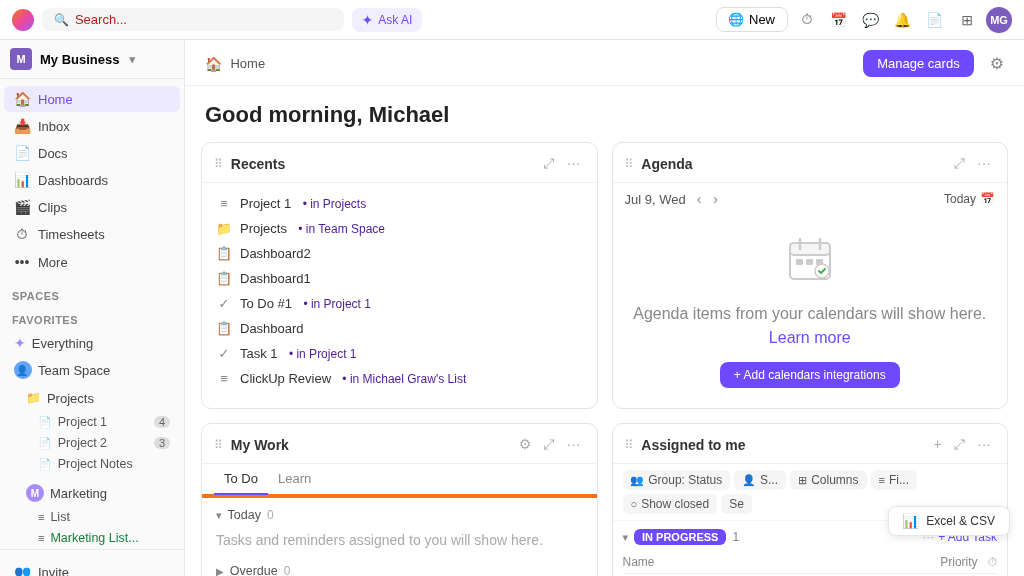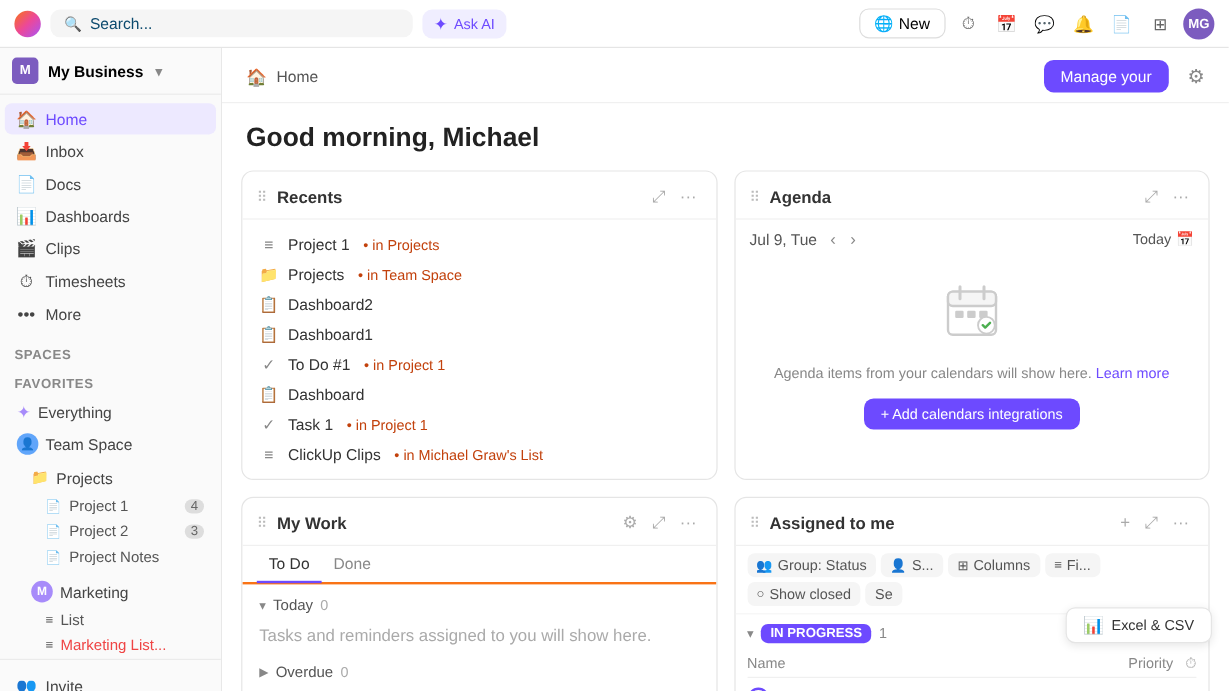--- a/index.html
+++ b/index.html
@@ -56,36 +56,36 @@
     .card-drag { color: #bbb; font-size: 12px; cursor: grab; }
     .card-title { font-weight: 600; font-size: 14px; color: #333; }
     .card-header-actions { margin-left: auto; display: flex; gap: 4px; color: #aaa; }
     .card-header-actions span { cursor: pointer; font-size: 14px; padding: 2px 4px; border-radius: 4px; }
     .card-body { padding: 8px 0; }
 
     
     .recent-item { display: flex; align-items: center; gap: 8px; padding: 5px 14px; cursor: pointer; font-size: 13px; color: #333; }
     .recent-icon { font-size: 13px; color: #888; width: 16px; text-align: center; }
     .recent-name { font-weight: 500; }
-    .recent-meta { color: #c2410c; font-size: 12px; }
+    .recent-meta { color: #4c1d95; font-size: 12px; }
 
     
     .agenda-date-row { display: flex; align-items: center; padding: 6px 12px; }
     .agenda-date { font-size: 13px; color: #555; font-weight: 500; }
     .agenda-nav { display: flex; gap: 2px; margin-left: 6px; }
     .agenda-nav button { background: none; border: none; cursor: pointer; color: #888; font-size: 14px; padding: 2px 5px; border-radius: 4px; }
     .agenda-today { margin-left: auto; font-size: 12px; color: #555; cursor: pointer; display: flex; align-items: center; gap: 4px; }
     .agenda-empty { display: flex; flex-direction: column; align-items: center; justify-content: center; padding: 20px 12px; text-align: center; }
     .agenda-calendar-icon { font-size: 36px; color: #bbb; margin-bottom: 10px; }
-    .agenda-empty-text { font-size: 12px; color: #888; line-height: 1.5; }
+    .agenda-empty-text { font-size: 16px; color: #888; line-height: 1.5; }
     .agenda-empty-text a { color: #6d4aff; text-decoration: none; }
     .agenda-add-btn { margin-top: 12px; background: #6d4aff; color: #fff; border: none; border-radius: 8px; padding: 6px 14px; font-size: 12px; cursor: pointer; display: flex; align-items: center; gap: 6px; }
 
     
-    .mywork-tabs { display: flex; gap: 0; padding: 0 12px; border-bottom: 2px solid #f97316; }
+    .mywork-tabs { display: flex; gap: 0; padding: 0 12px; border-bottom: 4px solid #f97316; }
     .mywork-tab { padding: 7px 10px; font-size: 13px; color: #888; cursor: pointer; border-bottom: 2px solid transparent; margin-bottom: -1px; }
     .mywork-tab.active { color: #333; font-weight: 500; border-bottom-color: #6d4aff; }
     .mywork-section { padding: 10px 14px 4px; }
     .mywork-section-header { display: flex; align-items: center; gap: 6px; font-size: 12.5px; color: #555; font-weight: 500; margin-bottom: 4px; }
     .mywork-section-arrow { color: #888; font-size: 11px; cursor: pointer; }
     .mywork-count { color: #aaa; font-size: 12px; }
     .mywork-empty { color: #aaa; font-size: 14px; padding: 6px 0; }
     .mywork-overdue-header { display: flex; align-items: center; gap: 6px; font-size: 12.5px; color: #555; padding: 6px 14px 2px; }
     .mywork-next-header { display: flex; align-items: center; gap: 6px; font-size: 12.5px; color: #555; padding: 6px 14px 2px; }
     .expand-arrow { font-size: 10px; color: #888; cursor: pointer; }
@@ -113,21 +113,21 @@
     ::-webkit-scrollbar { width: 4px; }
     ::-webkit-scrollbar-thumb { background: #ddd; border-radius: 4px; }
   </style>
 </head>
 <body>
 
 <div class="topbar">
   <div class="topbar-logo"></div>
   <div class="topbar-search">
     <span class="topbar-search-icon">🔍</span>
-    <span style="color:#0c4a6e">Search...</span>
+    <span style="color:#b91c1c">Search...</span>
   </div>
   <div class="topbar-ai">
     <span class="topbar-ai-icon">✦</span>
     <span>Ask AI</span>
   </div>
   <div class="topbar-spacer"></div>
   <div class="topbar-new">
     <span>🌐</span>
     <span>New</span>
   </div>
@@ -236,39 +236,39 @@
           <button>+</button>
         </div>
       </div>
       <div style="padding-left:14px">
         <div class="sidebar-sub-item">
           <span style="font-size:11px">≡</span>
           <span>List</span>
         </div>
         <div class="sidebar-sub-item">
           <span style="font-size:11px">≡</span>
-          <span style="color:#ef4444">Marketing List...</span>
+          <span style="color:#15803d">Marketing List...</span>
         </div>
       </div>
     </div>
 
     <div class="sidebar-bottom">
       <div class="sidebar-item">
         <span class="sidebar-item-icon">👥</span>
         <span>Invite</span>
       </div>
 
     </div>
   </div>
 
   <div class="main">
     <div class="main-header">
       <span class="main-header-icon">🏠</span>
       <span style="color:#555;font-size:13px">Home</span>
-      <button class="manage-cards-btn">Manage your</button>
+      <button class="manage-cards-btn">Manage cards</button>
       <span class="settings-icon">⚙</span>
     </div>
 
     <div class="greeting">Good morning, Michael</div>
 
     <div class="cards-grid">
 
       <div class="card">
         <div class="card-header">
           <span class="card-drag">⠿</span>
@@ -306,37 +306,37 @@
             <span class="recent-icon">📋</span>
             <span class="recent-name">Dashboard</span>
           </div>
           <div class="recent-item">
             <span class="recent-icon">✓</span>
             <span class="recent-name">Task 1</span>
             <span class="recent-meta">&nbsp;• in Project 1</span>
           </div>
           <div class="recent-item">
             <span class="recent-icon">≡</span>
-            <span class="recent-name">ClickUp Clips</span>
+            <span class="recent-name">ClickUp Review</span>
             <span class="recent-meta">&nbsp;• in Michael Graw's List</span>
           </div>
         </div>
       </div>
 
       <div class="card">
         <div class="card-header">
           <span class="card-drag">⠿</span>
           <span class="card-title">Agenda</span>
           <div class="card-header-actions">
             <span>⤢</span>
             <span>···</span>
           </div>
         </div>
         <div class="agenda-date-row">
-          <span class="agenda-date">Jul 9, Tue</span>
+          <span class="agenda-date">Jul 9, Wed</span>
           <div class="agenda-nav">
             <button>‹</button>
             <button>›</button>
           </div>
           <div class="agenda-today">
             <span>Today</span>
             <span>📅</span>
           </div>
         </div>
         <div class="agenda-empty">
@@ -365,21 +365,21 @@
           <span class="card-drag">⠿</span>
           <span class="card-title">My Work</span>
           <div class="card-header-actions">
             <span>⚙</span>
             <span>⤢</span>
             <span>···</span>
           </div>
         </div>
         <div class="mywork-tabs">
           <div class="mywork-tab active">To Do</div>
-          <div class="mywork-tab">Done</div>
+          <div class="mywork-tab">Learn</div>
         </div>
         <div class="mywork-section">
           <div class="mywork-section-header">
             <span class="mywork-section-arrow">▾</span>
             <span>Today</span>
             <span class="mywork-count">0</span>
           </div>
           <p class="mywork-empty">Tasks and reminders assigned to you will show here.</p>
         </div>
         <div class="mywork-overdue-header">

